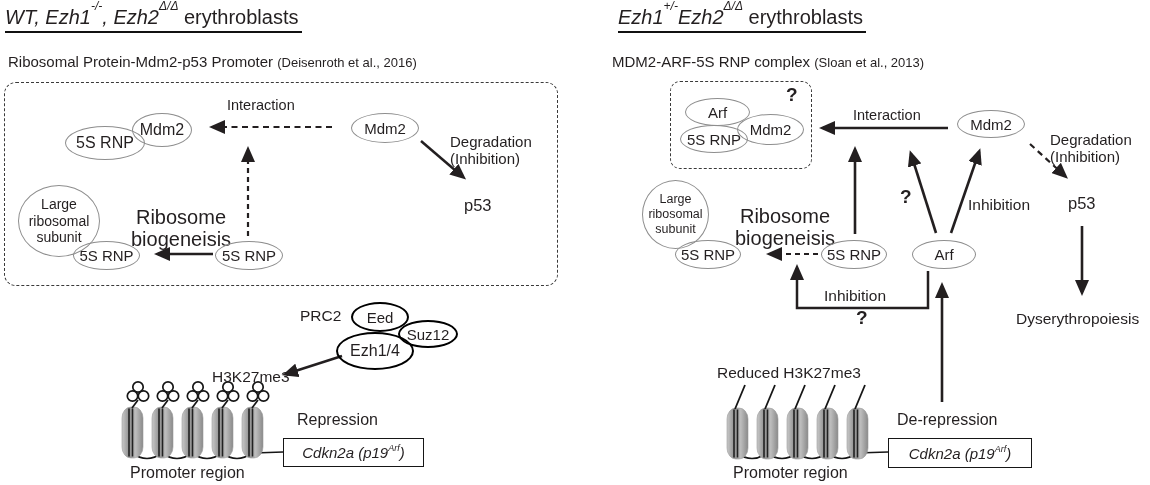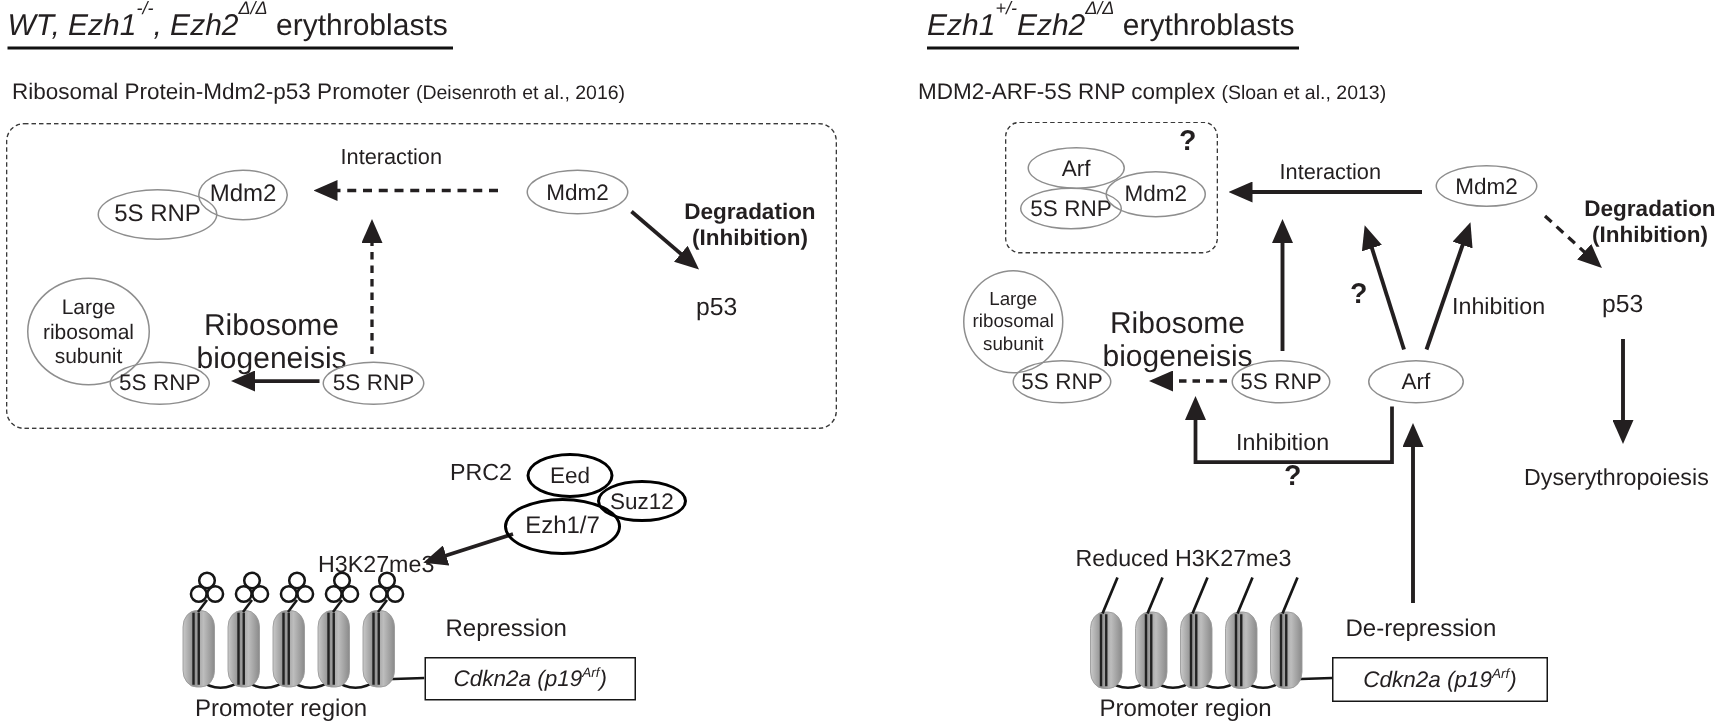--- a/index.html
+++ b/index.html
@@ -15,21 +15,21 @@
   .dashbox{position:absolute;border:1.7px dashed #3a3a3a;}
   .node{position:absolute;border:1.5px solid #8e8e8e;border-radius:50%;
         display:flex;align-items:center;justify-content:center;
         white-space:nowrap;font-size:15px;line-height:1;background:transparent;}
   .pnode{border:2.5px solid #000;}
   .circle{position:absolute;border:1.5px solid #8e8e8e;border-radius:50%;
           display:flex;align-items:center;justify-content:center;
           text-align:center;line-height:1.18;}
   .lbl{position:absolute;white-space:nowrap;line-height:1.12;font-size:20px;}
   .c2{text-align:center;white-space:normal;}
-  .ra{text-align:center;white-space:normal;font-weight:bold;}
+  .ra{text-align:left;white-space:normal;}
   .q{font-size:19px;font-weight:700;}
   .gbox{position:absolute;border:1.7px solid #161616;background:#fff;
         display:flex;align-items:center;justify-content:center;
         font-style:italic;font-size:15px;white-space:nowrap;}
   sup{font-size:60%;line-height:0;position:relative;top:-0.5em;}
   .title sup{font-style:italic;}
 </style>
 </head>
 <body>
 
@@ -147,21 +147,21 @@
     <div class="lbl c2" style="left:131px;top:206px;width:100px;">
       <div>Ribosome</div>
       <div>biogeneisis</div>
     </div>
 
     <div class="node" style="left:215px;top:241px;width:66px;height:27px;">5S RNP</div>
 
     <div class="lbl" style="left:300px;top:307px;font-size:15.5px;text-align:center;">PRC2</div>
     <div class="node pnode" style="left:351px;top:302px;width:54px;height:26px;">Eed</div>
     <div class="node pnode" style="left:398px;top:320px;width:56px;height:24px;">Suz12</div>
-    <div class="node pnode" style="left:336px;top:332px;width:74px;height:34px;font-size:16px;">Ezh1/7</div>
+    <div class="node pnode" style="left:336px;top:332px;width:74px;height:34px;font-size:16px;">Ezh1/4</div>
 
     <div class="lbl" style="left:175px;top:368px;font-size:15.5px;margin-left:37px;">H3K27me3</div>
 
     <div class="lbl" style="left:297px;top:411px;font-size:16px;">Repression</div>
 
     <div class="gbox" style="left:283px;top:438px;width:139px;height:27px;">
       <span>Cdkn2a (p19</span>
         <sup>Arf</sup>
         <span>)</span>
     </div>

